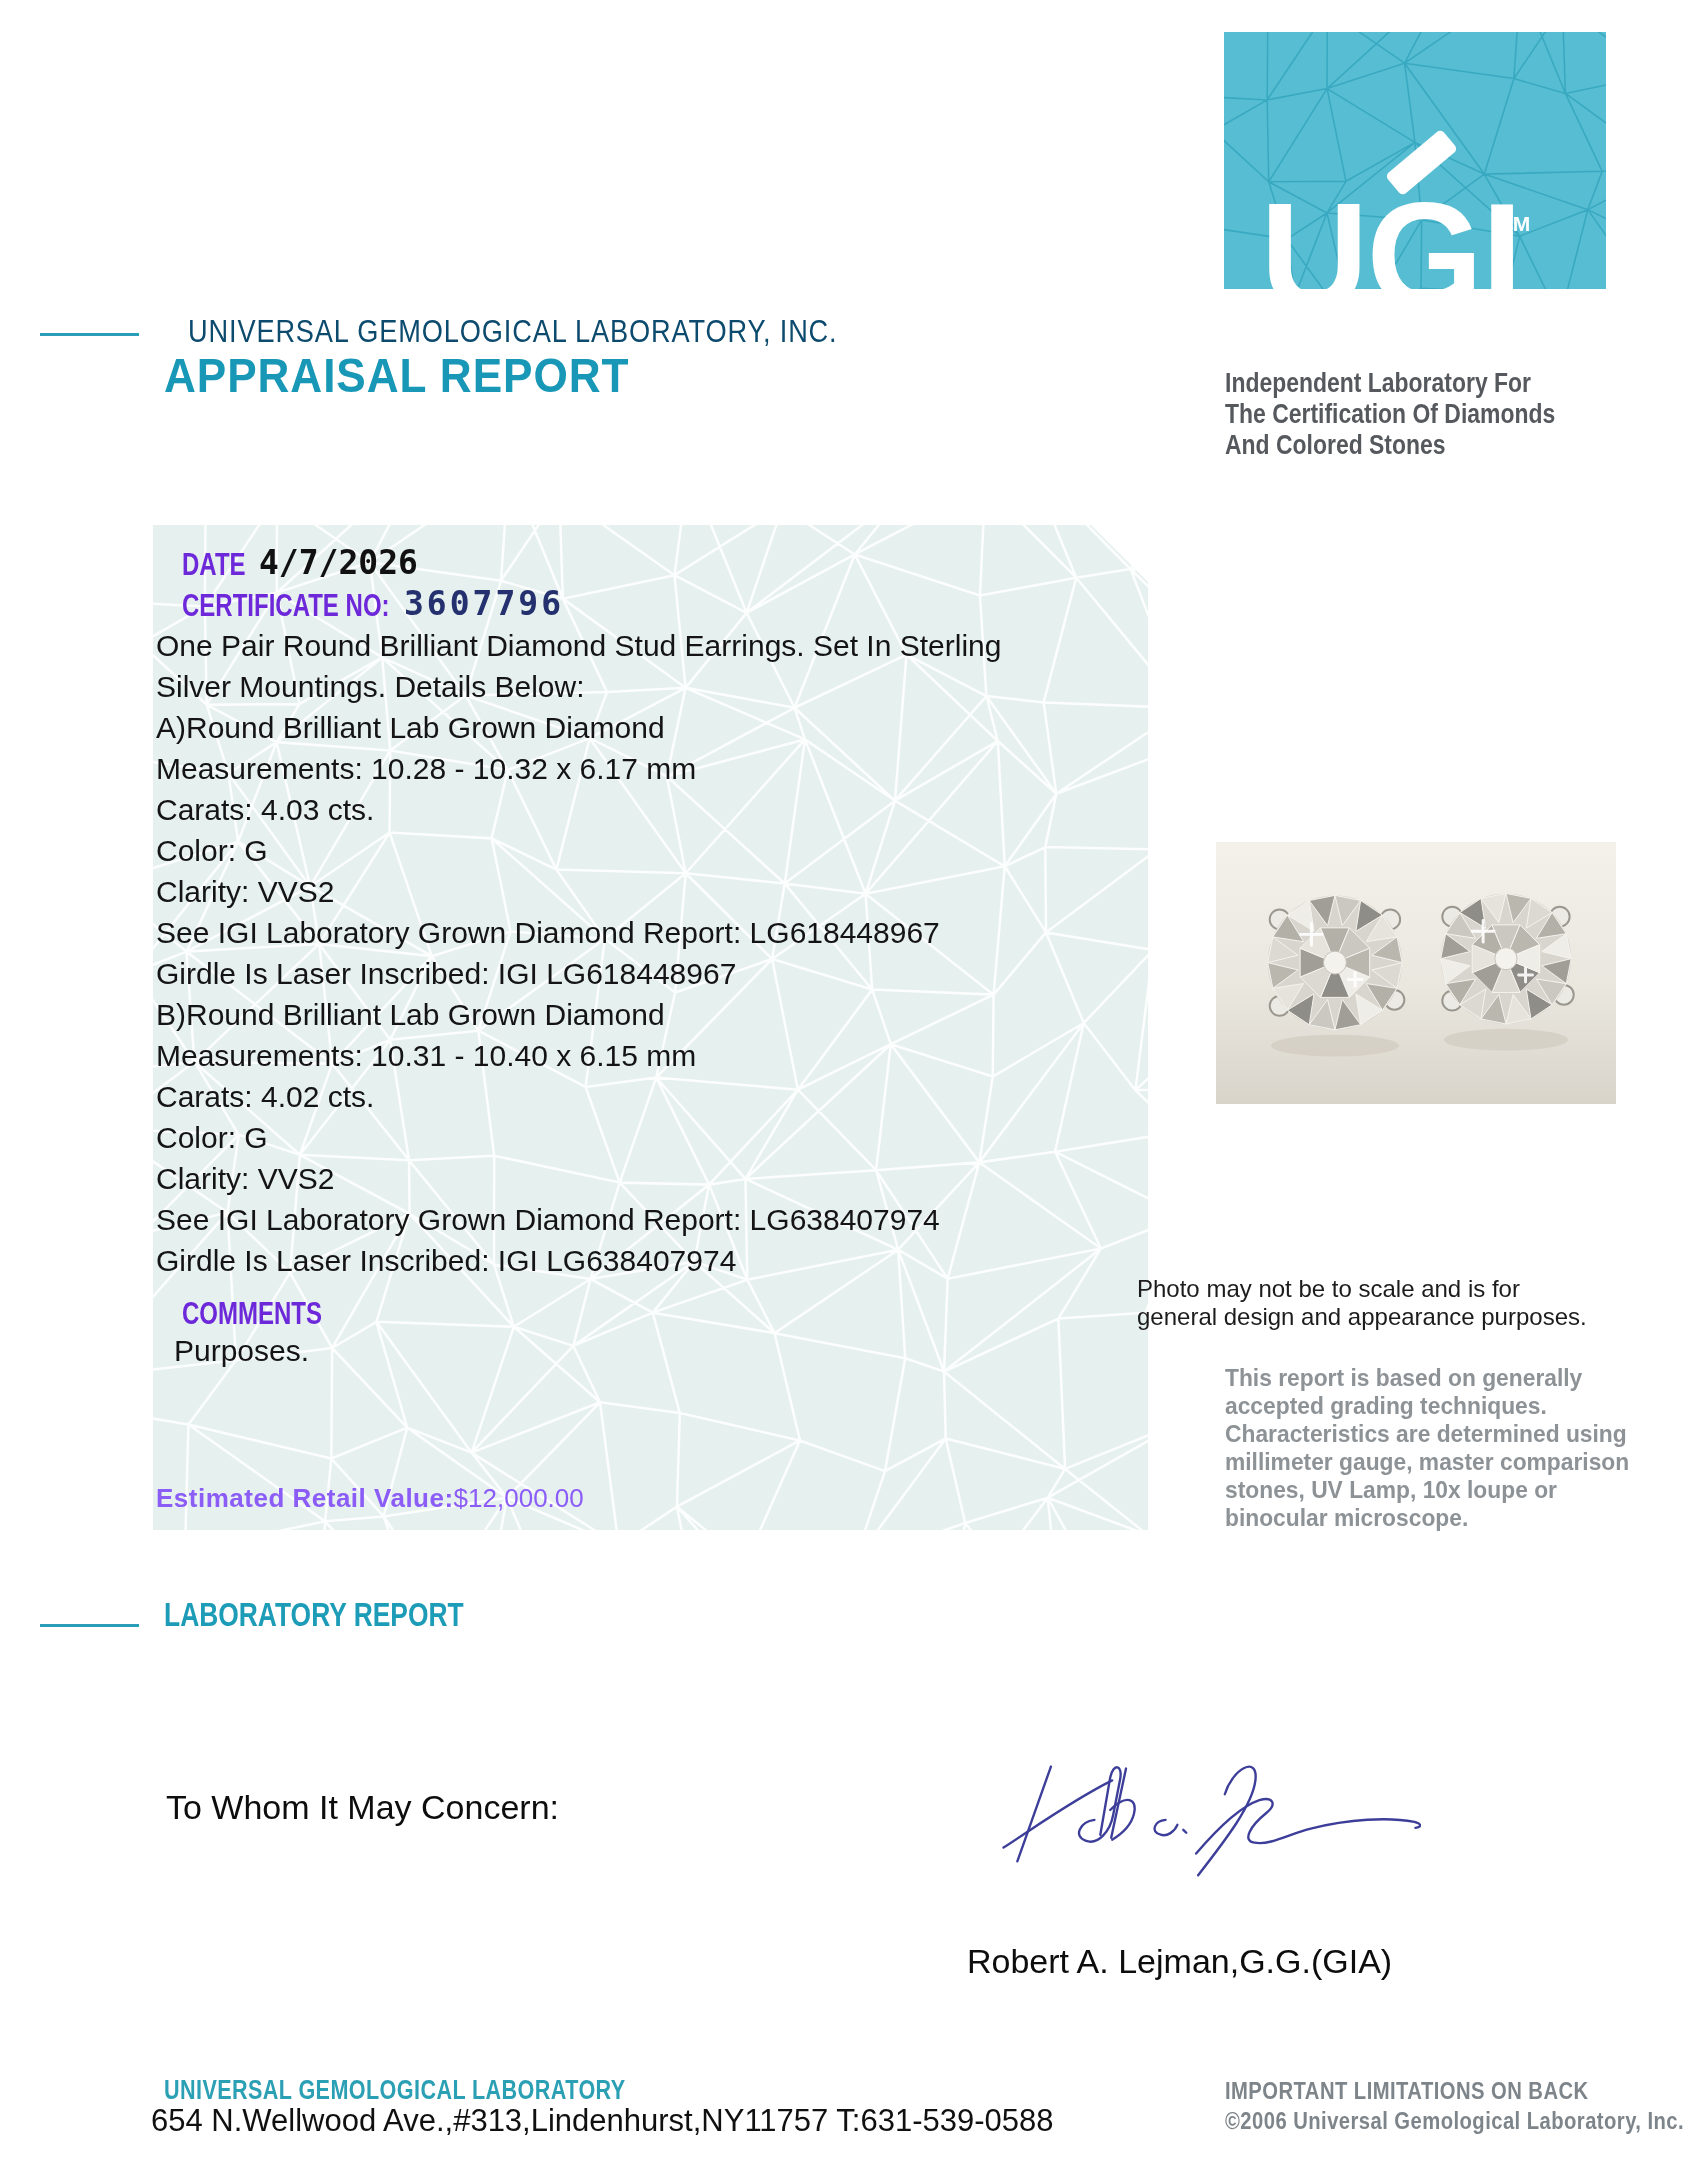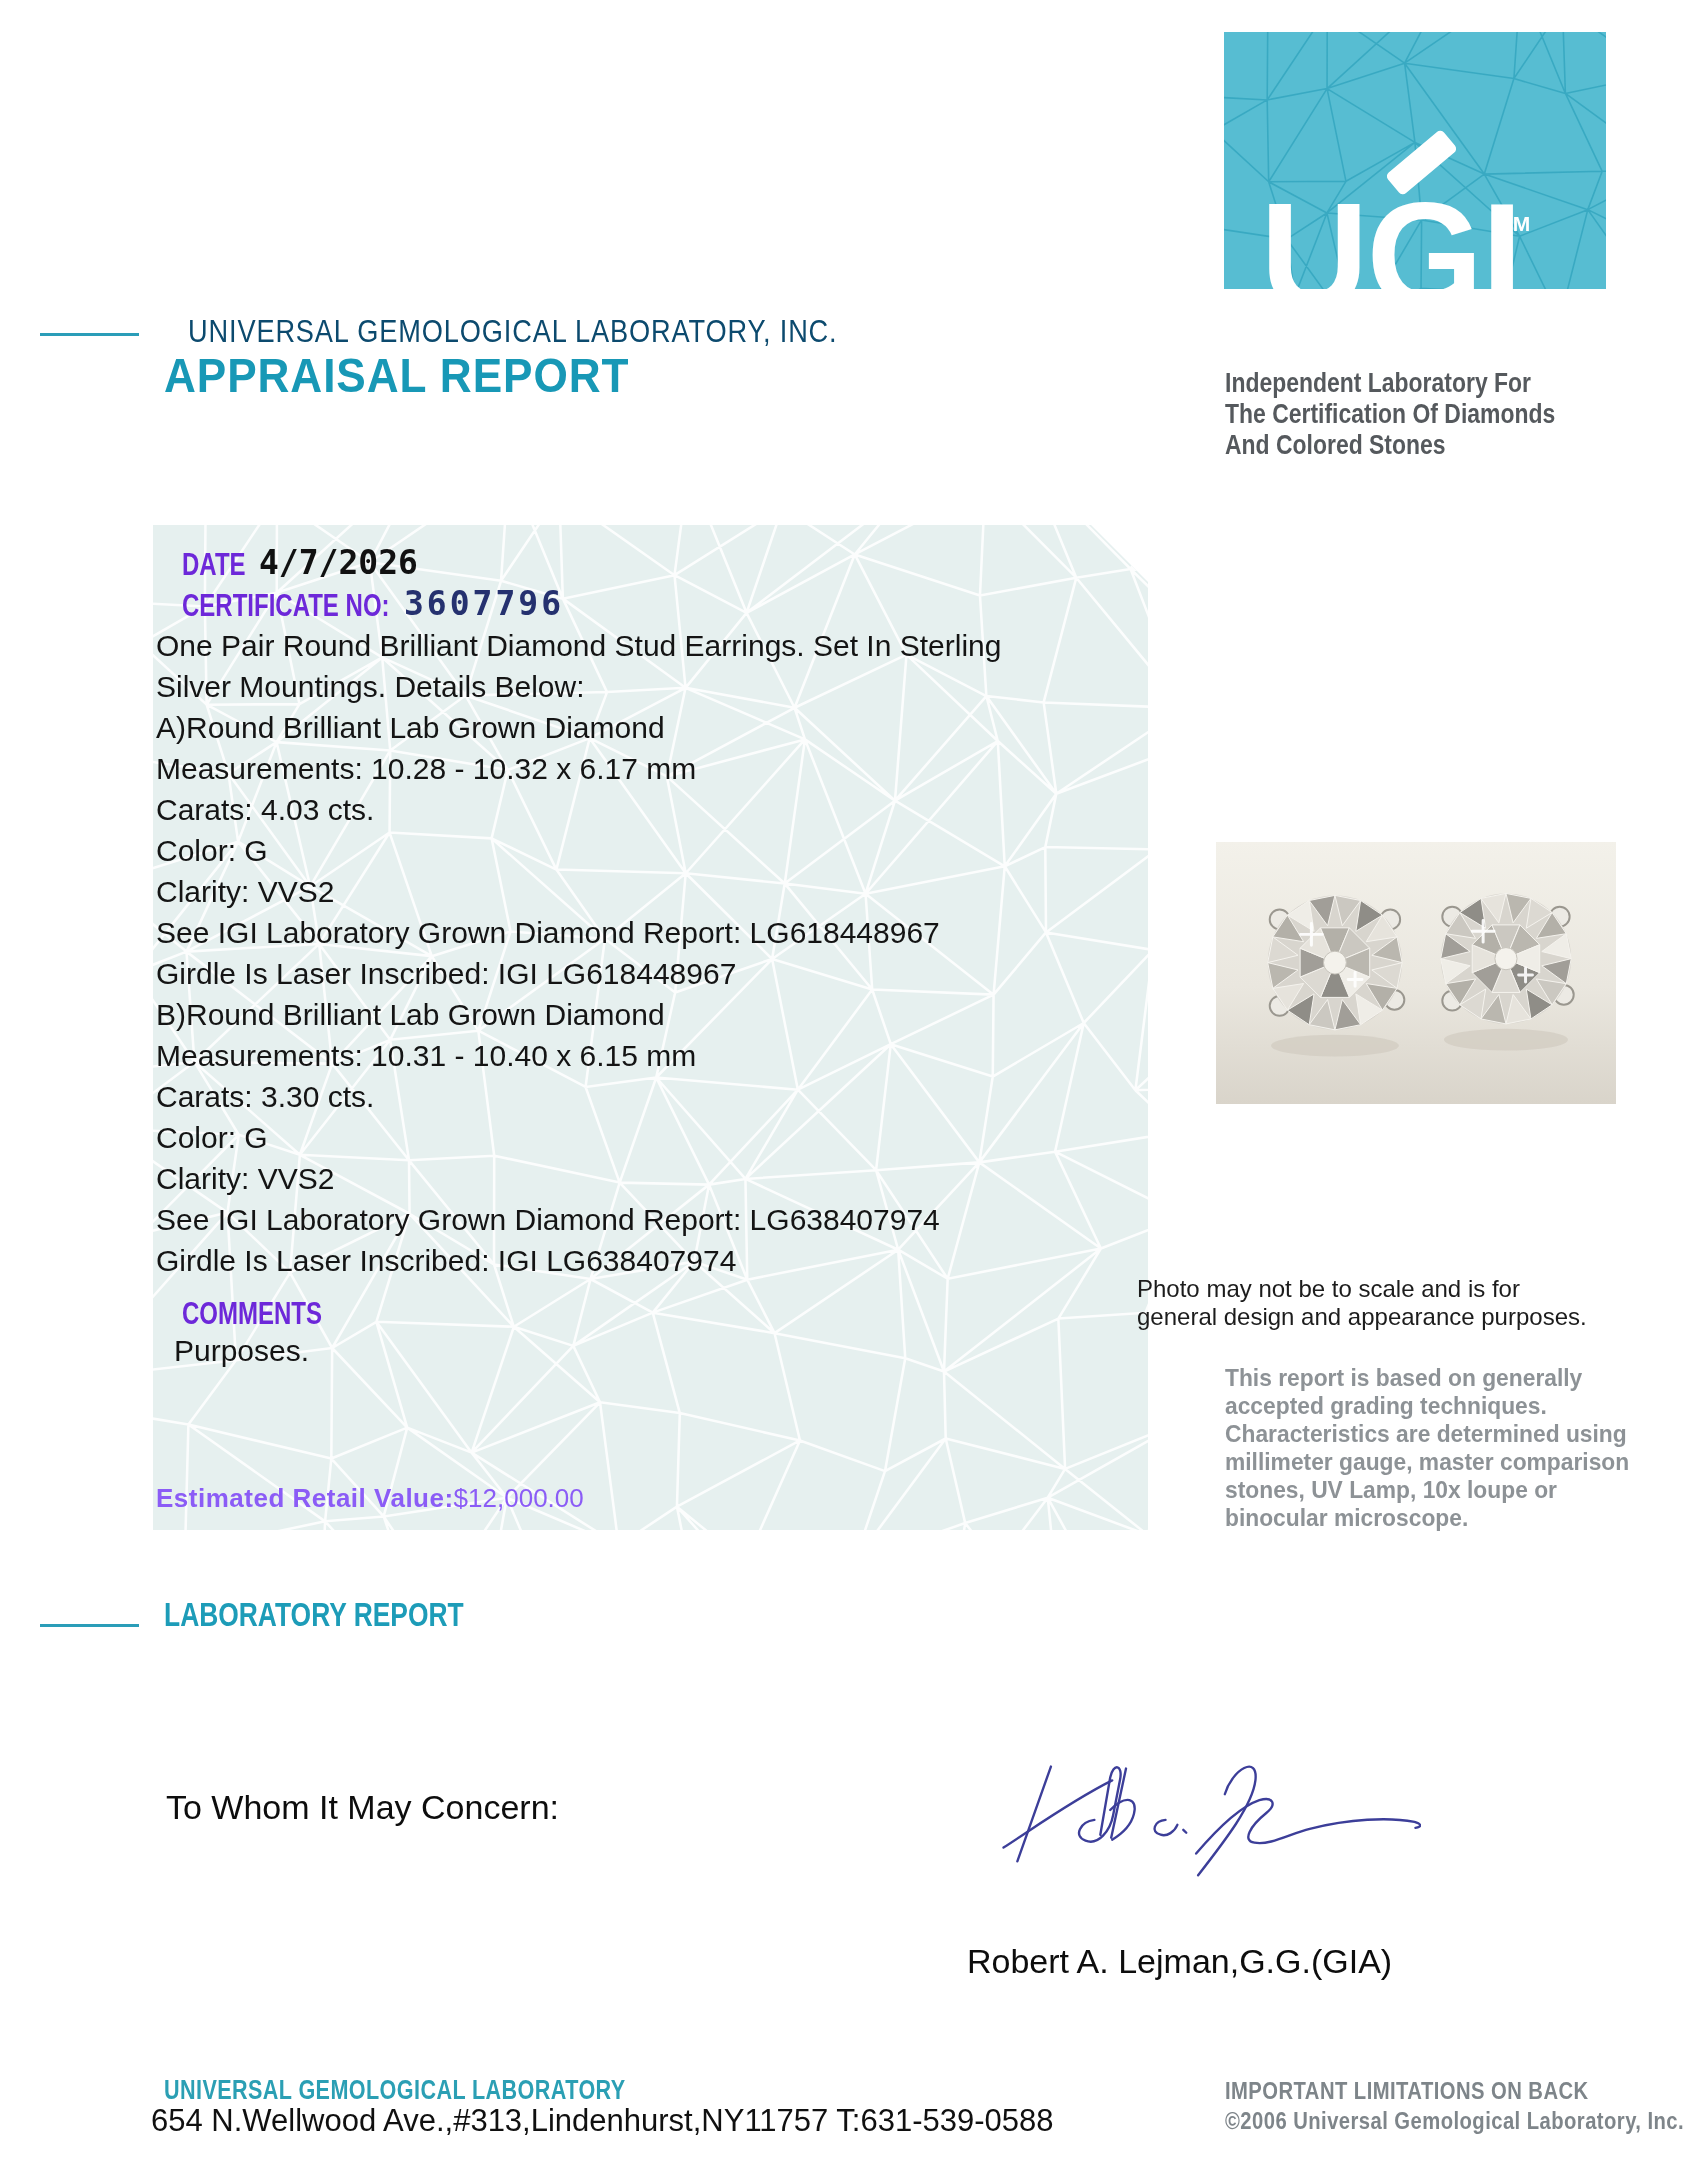--- a/index.html
+++ b/index.html
@@ -93,21 +93,21 @@
   <div>Silver Mountings. Details Below:</div>
   <div>A)Round Brilliant Lab Grown Diamond</div>
   <div>Measurements: 10.28 - 10.32 x 6.17 mm</div>
   <div>Carats: 4.03 cts.</div>
   <div>Color: G</div>
   <div>Clarity: VVS2</div>
   <div>See IGI Laboratory Grown Diamond Report: LG618448967</div>
   <div>Girdle Is Laser Inscribed: IGI LG618448967</div>
   <div>B)Round Brilliant Lab Grown Diamond</div>
   <div>Measurements: 10.31 - 10.40 x 6.15 mm</div>
-  <div>Carats: 3.30 cts.</div>
+  <div>Carats: 4.02 cts.</div>
   <div>Color: G</div>
   <div>Clarity: VVS2</div>
   <div>See IGI Laboratory Grown Diamond Report: LG638407974</div>
   <div>Girdle Is Laser Inscribed: IGI LG638407974</div>
 </div>
 
 <div class="abs lbl" style="left:182px;top:1295px;"><span class="cond">COMMENTS</span></div>
 <div class="abs comments-txt">
   <div>Purposes.</div>
 </div>

